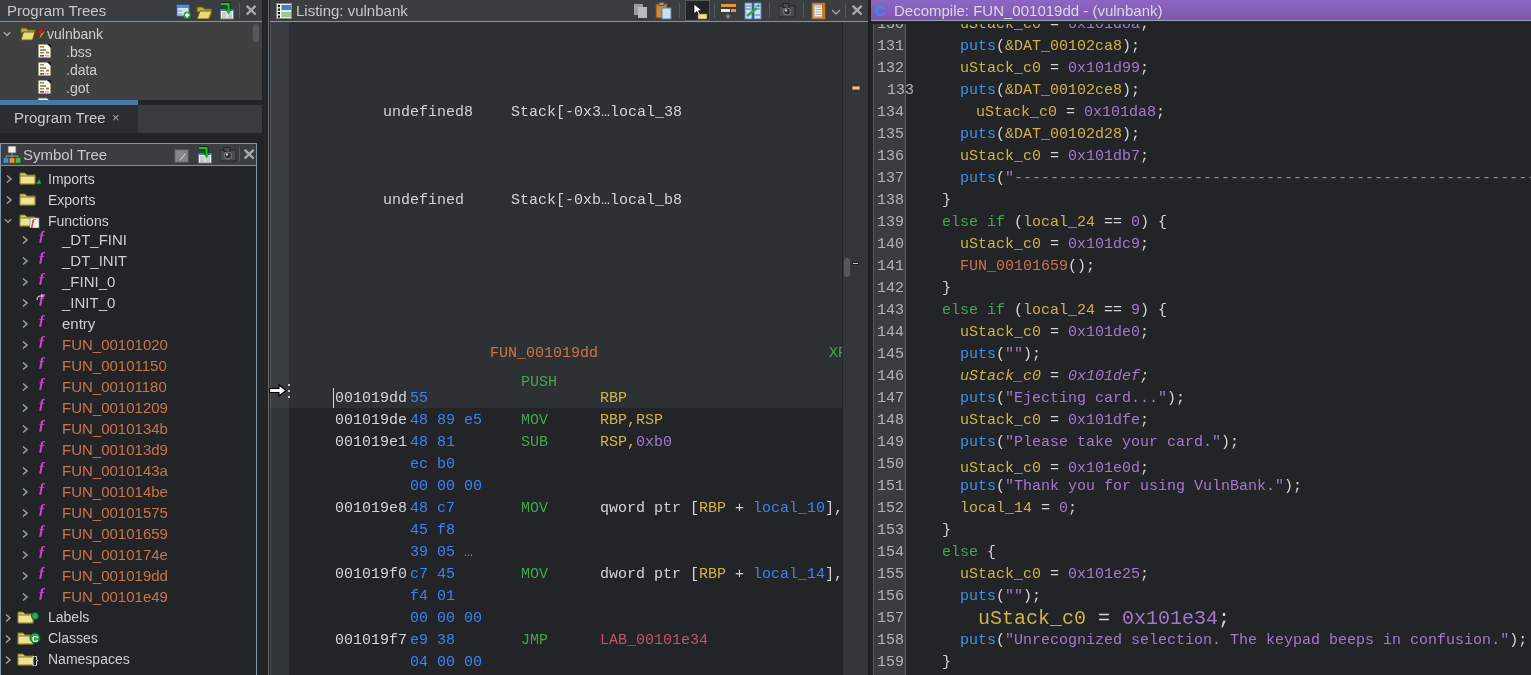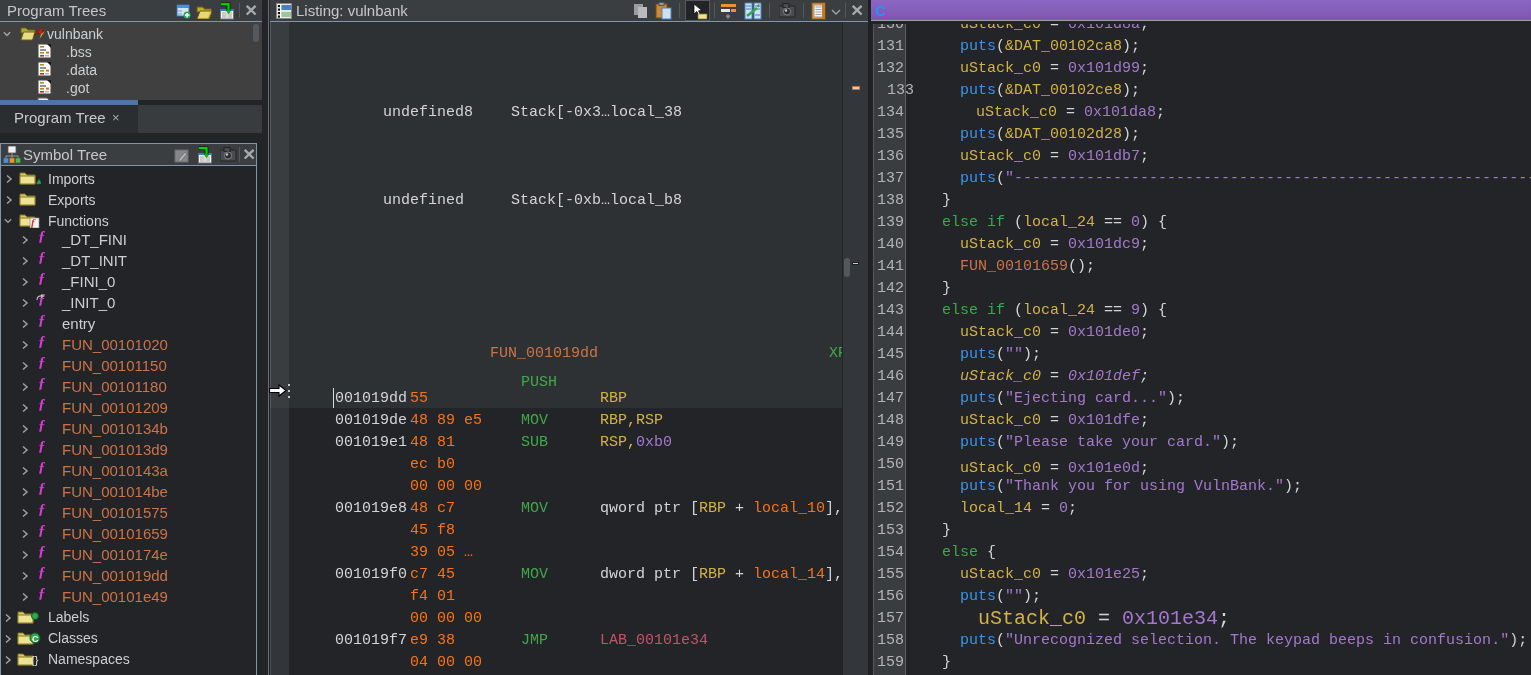--- a/index.html
+++ b/index.html
@@ -6,21 +6,21 @@
   html,body { width:1531px; height:675px; background:#222428; overflow:hidden; }
   body { font-family:"Liberation Sans", sans-serif; position:relative; }
   .mono { font-family:"Liberation Mono", monospace; font-size:15px; white-space:pre; }
   .abs { position:absolute; }
   .title { position:absolute; left:0; top:0; right:0; height:22px; background:#3b3e41; border-bottom:1px solid #7e95ab; }
   .ttext { position:absolute; top:2px; font-size:15px; color:#c5c7c9; }
   .xbtn { position:absolute; top:0px; color:#a8abad; font-size:21px; font-weight:bold; line-height:20px; }
   .sep { position:absolute; top:3px; width:1px; height:15px; background:#55585b; }
   .row { position:absolute; height:22px; line-height:22px; }
   .g { color:#41a74b; }   
-  .b { color:#f97316; }   
+  .b { color:#3b82f6; }   
   .y { color:#d2b247; }   
   .p { color:#a478cd; }   
   .o { color:#cb7348; }   
   .r { color:#c05568; }   
   .w { color:#d2d4d6; }
   .trow { position:absolute; height:21px; line-height:21px; font-size:14px; color:#ccced0; white-space:pre; }
   .chev { position:absolute; width:10px; height:10px; }
 </style>
 </head>
 <body>
@@ -530,18 +530,19 @@
         <div style="position:absolute;left:3px;top:638px;width:30px;height:22px;line-height:22px;text-align:right;font-family:'Liberation Mono',monospace;font-size:15px;color:#b2b4b6;">159</div>
         <div style="position:absolute;left:35px;top:638px;height:22px;line-height:22px;font-family:'Liberation Mono',monospace;font-size:15px;white-space:pre;"><span style="color:#d2d4d6">    </span><span style="color:#d2d4d6">}</span></div>
       </div>
   </div>
 
   <div class="abs" style="left:0; top:0; width:660px; height:21px; background:linear-gradient(#8c66c4,#7d57ae); border-bottom:1px solid #99a2ab;">
     <svg class="abs" style="left:4px; top:2px;" width="20" height="18">
       <text x="0" y="14" font-family="Liberation Sans" font-weight="bold" font-size="15" fill="#2196f3">C</text>
       <text x="9" y="18" font-family="Liberation Serif" font-style="italic" font-weight="bold" font-size="11" fill="#e020e0">f</text>
     </svg>
+    <div class="ttext" style="left:23px; color:#dcd8e2;">Decompile: FUN_001019dd - (vulnbank)</div>
   </div>
 </div>
 
 <svg class="abs" style="left:268px; top:382px;" width="21" height="17">
   <path d="M1.5,6.5 L11,6.5 L11,3 L18,8.5 L11,14 L11,10.5 L1.5,10.5 Z" fill="#fff" stroke="#000" stroke-width="1.1"></path>
 </svg>
 
 </body></html>

